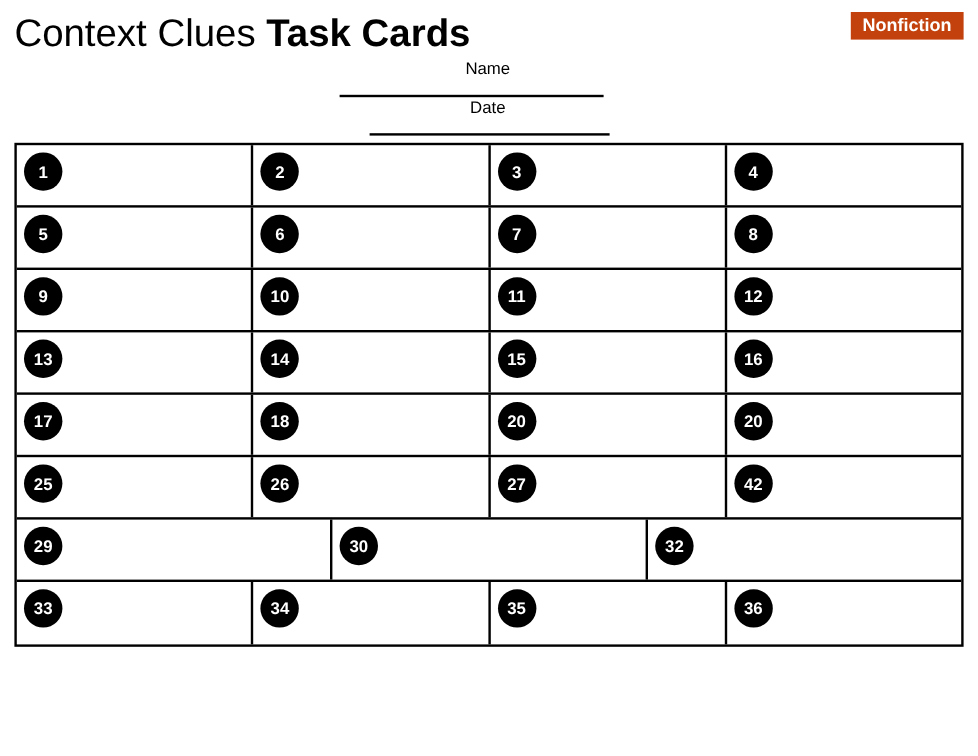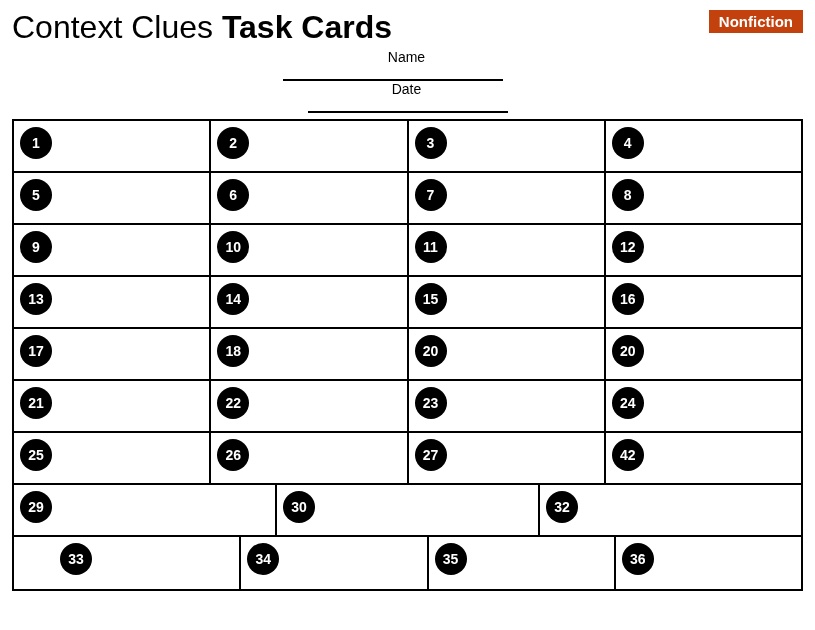--- a/index.html
+++ b/index.html
@@ -91,21 +91,20 @@
     }
 
     .grid-row {
       display: flex;
       border-bottom: 2px solid #000;
       height: 52px;
     }
 
     .grid-row:last-child {
       border-bottom: none;
-      padding-left: 40px;
     }
 
     .grid-cell {
       flex: 1;
       border-right: 2px solid #000;
       position: relative;
       height: 100%;
     }
 
     .grid-cell:last-child {
@@ -213,34 +212,20 @@
         </div>
         <div class="grid-cell">
           <span class="cell-number">20</span>
         </div>
         <div class="grid-cell">
           <span class="cell-number">20</span>
         </div>
       </div>
       <div class="grid-row">
         <div class="grid-cell">
-          <span class="cell-number">21</span>
-        </div>
-        <div class="grid-cell">
-          <span class="cell-number">22</span>
-        </div>
-        <div class="grid-cell">
-          <span class="cell-number">23</span>
-        </div>
-        <div class="grid-cell">
-          <span class="cell-number">24</span>
-        </div>
-      </div>
-      <div class="grid-row">
-        <div class="grid-cell">
           <span class="cell-number">25</span>
         </div>
         <div class="grid-cell">
           <span class="cell-number">26</span>
         </div>
         <div class="grid-cell">
           <span class="cell-number">27</span>
         </div>
         <div class="grid-cell">
           <span class="cell-number">42</span>

